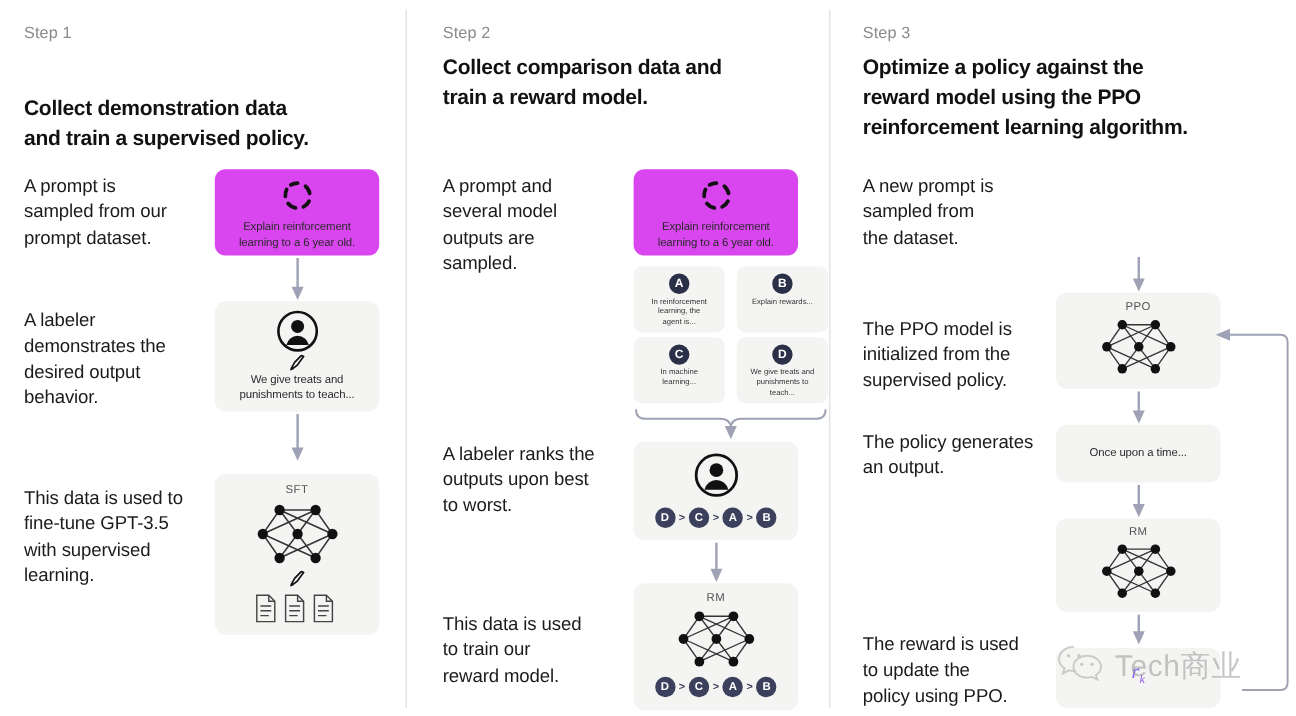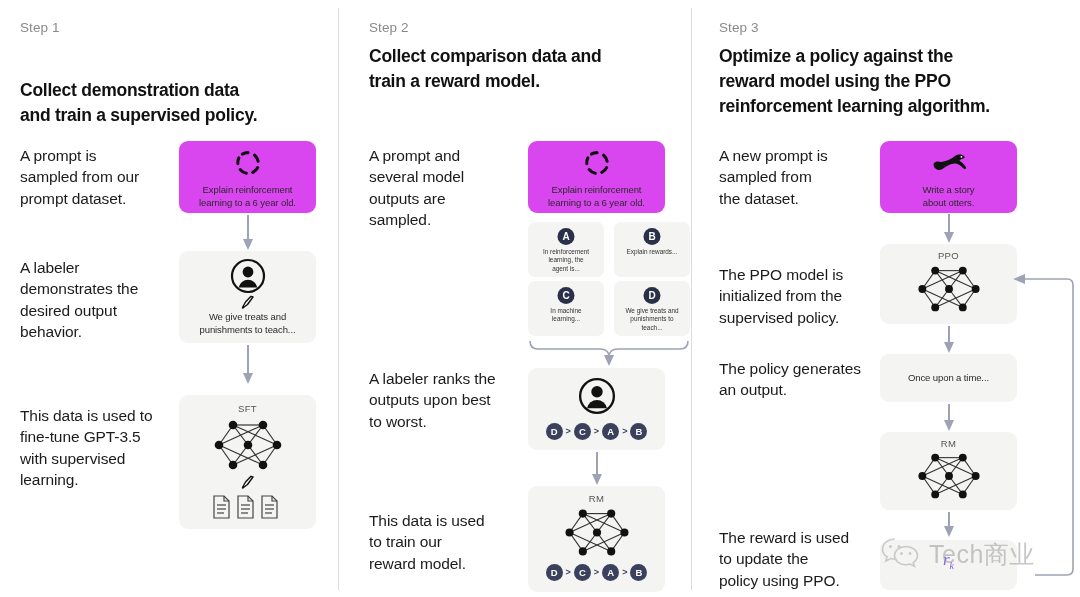--- a/index.html
+++ b/index.html
@@ -444,35 +444,20 @@
     <div class="narr" style="left:14px; top:264px; width:175px; white-space:pre-line;">The PPO model is
 initialized from the
 supervised policy.</div>
     <div class="narr" style="left:14px; top:358px; width:185px; white-space:pre-line;">The policy generates
 an output.</div>
 
     <div class="narr" style="left:14px; top:527px; width:175px; white-space:pre-line;">The reward is used
 to update the
 policy using PPO.</div>
 
-    <div class="box green" style="left:175px; top:141px; width:137px; height:72px;">
-      <span style="position:absolute; left:50%; top:11px; transform:translateX(-50%);">
-        <svg width="42" height="22" viewBox="0 0 42 22">
-          <path d="M7 16 C5 14 5 11 7.5 10 C10 9 11 10 12.5 10 C15 10 18 9 21.5 7.5
-                   C25 6 27 3.5 29.5 2.8 C32 2 34.5 2.6 36 4 C37.2 5.2 36.6 6.4 35.2 6.6
-                   C33.6 6.8 32.4 7.6 31.4 8.8 C33.5 9.8 35.5 11.6 37.5 14.5
-                   C38.6 16.1 38 17.4 36.8 17 C35.2 16.4 33.6 14.6 31.8 13.2
-                   C29.4 11.4 26.5 11 23.5 12 C20 13.2 17 15.4 14 17.2
-                   C11.6 18.6 9 18.2 7 16 Z" fill="#111"></path>
-          <circle cx="33.4" cy="4.8" r="0.9" fill="#fff"></circle>
-        </svg>
-      </span>
-      <div class="box-caption" style="top:43px; white-space:pre-line;">Write a story
-about otters.</div>
-    </div>
 
     <div class="arrow" style="left:237px; top:214px;">
       <svg width="14" height="30" viewBox="0 0 14 30">
         <line x1="7" y1="0" x2="7" y2="20" stroke="#9fa2b4" stroke-width="2"></line>
         <polygon points="7,29 2,18 12,18" fill="#9fa2b4"></polygon>
       </svg>
     </div>
 
     <div class="box" style="left:175px; top:244px; width:137px; height:80px;">
       <div class="box-label" style="top:6px;">PPO</div>

